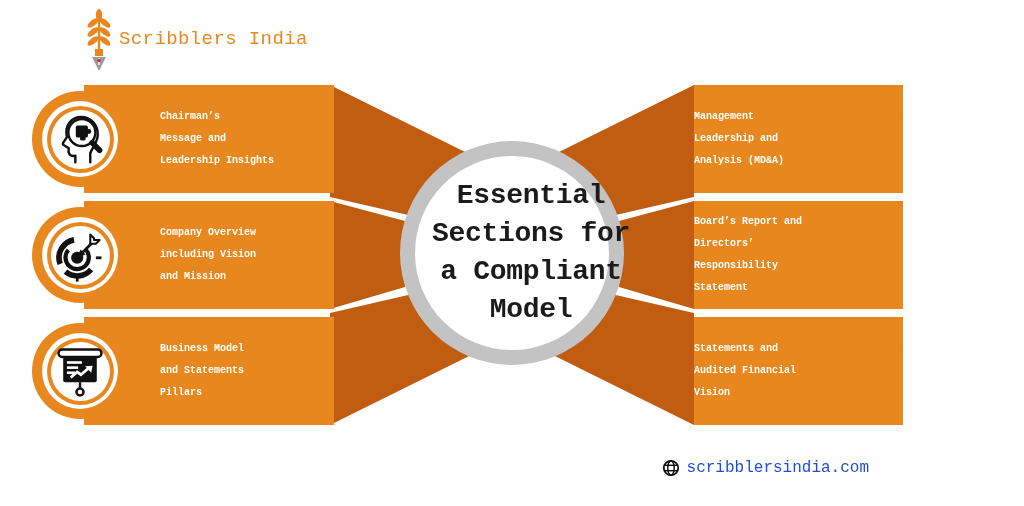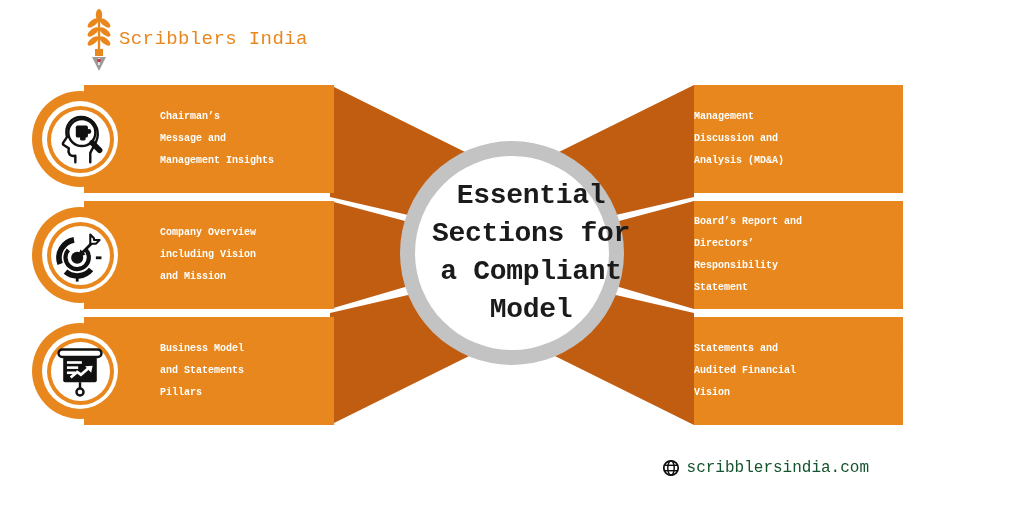--- a/index.html
+++ b/index.html
@@ -38,21 +38,21 @@
     font-size:28px; font-weight:bold; line-height:38px; color:var(--text_dark);
     letter-spacing:-0.3px;
   }
 
   
   .logo { position:absolute; left:82px; top:6px; height:66px; display:flex; align-items:center; }
   .logo-text { font-size:19px; color:var(--orange); letter-spacing:0.4px; margin-left:3px; }
 
   
   .footer { position:absolute; right:34px; top:459px; display:flex; align-items:center;
-            gap:7px; font-size:16px; color:#14532d; }
+            gap:7px; font-size:16px; color:#1d4ed8; }
 </style>
 </head>
 <body>
 
 <div class="stage">
 
   <svg class="bg" width="1024" height="506" viewBox="0 0 1024 506">
     <g>
       <polygon class="wedge" points="330,85 560,199 560,250 330,197"></polygon>
       <polygon class="wedge" points="330,201 480,241 480,265 330,309"></polygon>
@@ -88,36 +88,36 @@
   <div class="center-title">
     <div>Essential</div>
     <div>Sections for</div>
     <div>a Compliant</div>
     <div>Model</div>
   </div>
 
   <div class="banner left b1">
     <span>Chairman’s</span>
     <span>Message and</span>
-    <span>Management Insights</span>
+    <span>Leadership Insights</span>
   </div>
   <div class="banner left b2">
     <span>Company Overview</span>
     <span>including Vision</span>
     <span>and Mission</span>
   </div>
   <div class="banner left b3">
     <span>Business Model</span>
     <span>and Statements</span>
     <span>Pillars</span>
   </div>
 
   <div class="banner right b1">
     <span>Management</span>
-    <span>Discussion and</span>
+    <span>Leadership and</span>
     <span>Analysis (MD&amp;A)</span>
   </div>
   <div class="banner right b2">
     <span>Board’s Report and</span>
     <span>Directors’</span>
     <span>Responsibility</span>
     <span>Statement</span>
   </div>
   <div class="banner right b3">
     <span>Statements and</span>

